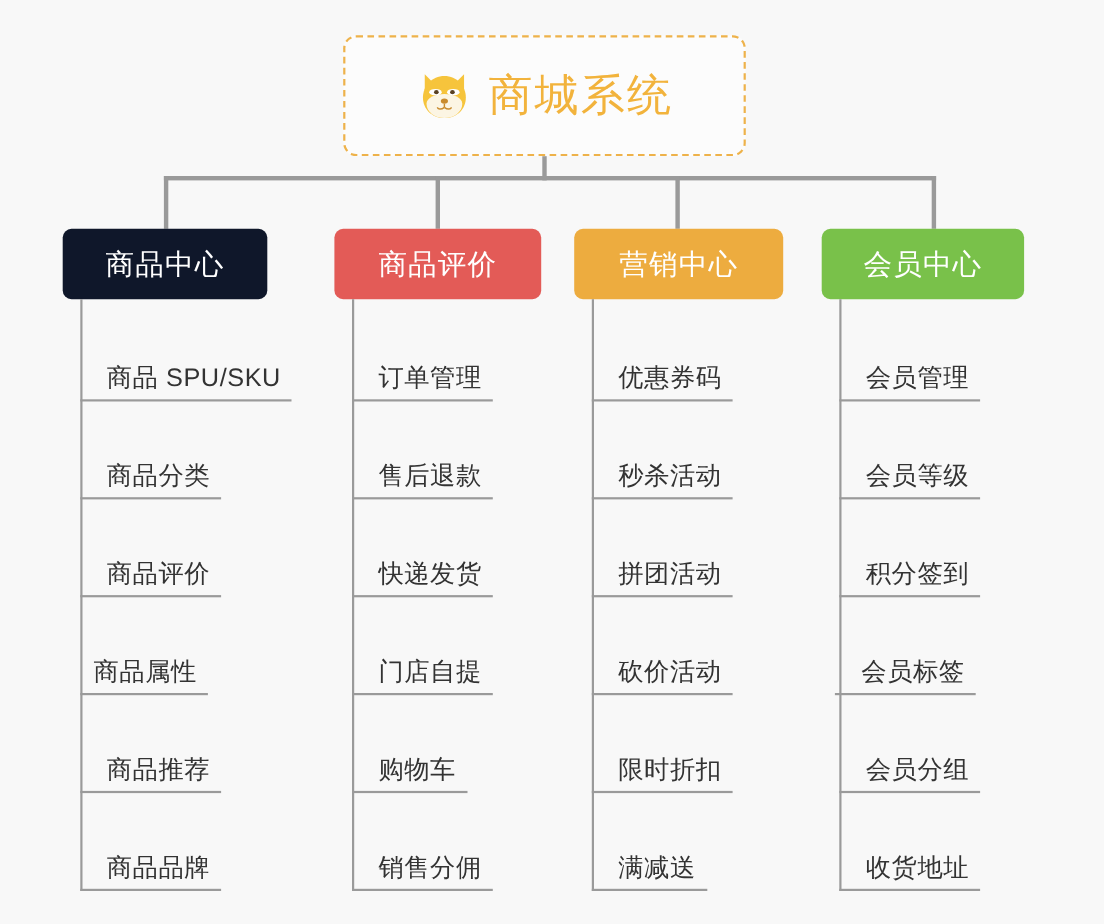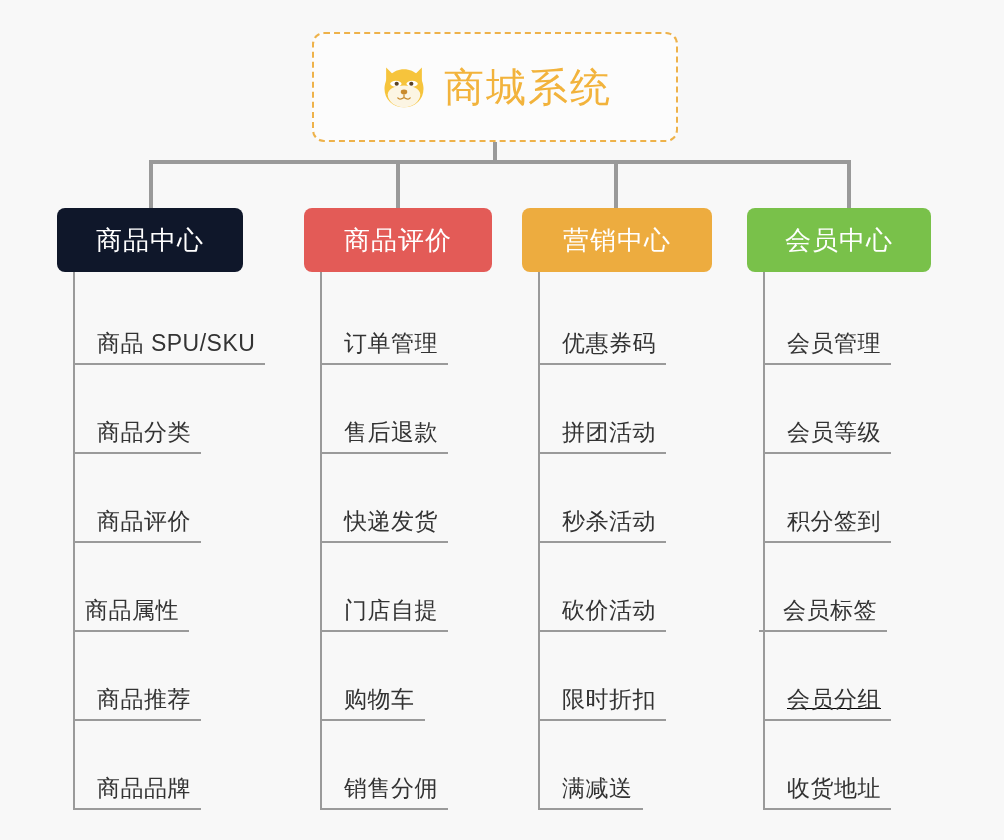--- a/index.html
+++ b/index.html
@@ -208,24 +208,24 @@
   <div class="column col-3">
     <div class="cat-header" style="background: rgb(237, 172, 63);">
       <span>营销中心</span>
     </div>
     <div class="branch">
       <div class="trunk" style="background: rgb(154, 154, 154);"></div>
       <div class="leaf">
           <div class="leaf-inner" style="border-bottom-color: rgb(154, 154, 154);"><span class="leaf-label">优惠券码</span></div>
         </div>
       <div class="leaf">
+          <div class="leaf-inner" style="border-bottom-color: rgb(154, 154, 154);"><span class="leaf-label">秒杀活动</span></div>
+        </div>
+      <div class="leaf">
           <div class="leaf-inner" style="border-bottom-color: rgb(154, 154, 154);"><span class="leaf-label">拼团活动</span></div>
-        </div>
-      <div class="leaf">
-          <div class="leaf-inner" style="border-bottom-color: rgb(154, 154, 154);"><span class="leaf-label">秒杀活动</span></div>
         </div>
       <div class="leaf">
           <div class="leaf-inner" style="border-bottom-color: rgb(154, 154, 154);"><span class="leaf-label">砍价活动</span></div>
         </div>
       <div class="leaf">
           <div class="leaf-inner" style="border-bottom-color: rgb(154, 154, 154);"><span class="leaf-label">限时折扣</span></div>
         </div>
       <div class="leaf">
           <div class="leaf-inner" style="border-bottom-color: rgb(154, 154, 154);"><span class="leaf-label">满减送</span></div>
         </div>
@@ -244,21 +244,21 @@
       <div class="leaf">
           <div class="leaf-inner" style="border-bottom-color: rgb(154, 154, 154);"><span class="leaf-label">会员等级</span></div>
         </div>
       <div class="leaf">
           <div class="leaf-inner" style="border-bottom-color: rgb(154, 154, 154);"><span class="leaf-label">积分签到</span></div>
         </div>
       <div class="leaf">
           <div class="leaf-inner" style="border-bottom-color: rgb(154, 154, 154); margin-left: 12px;"><span class="leaf-label">会员标签</span></div>
         </div>
       <div class="leaf">
-          <div class="leaf-inner" style="border-bottom-color: rgb(154, 154, 154); text-decoration: underline;"><span class="leaf-label">会员分组</span></div>
+          <div class="leaf-inner" style="border-bottom-color: rgb(154, 154, 154);"><span class="leaf-label">会员分组</span></div>
         </div>
       <div class="leaf">
           <div class="leaf-inner" style="border-bottom-color: rgb(154, 154, 154);"><span class="leaf-label">收货地址</span></div>
         </div>
     </div>
   </div>
 
 </div>
 
 </body></html>

